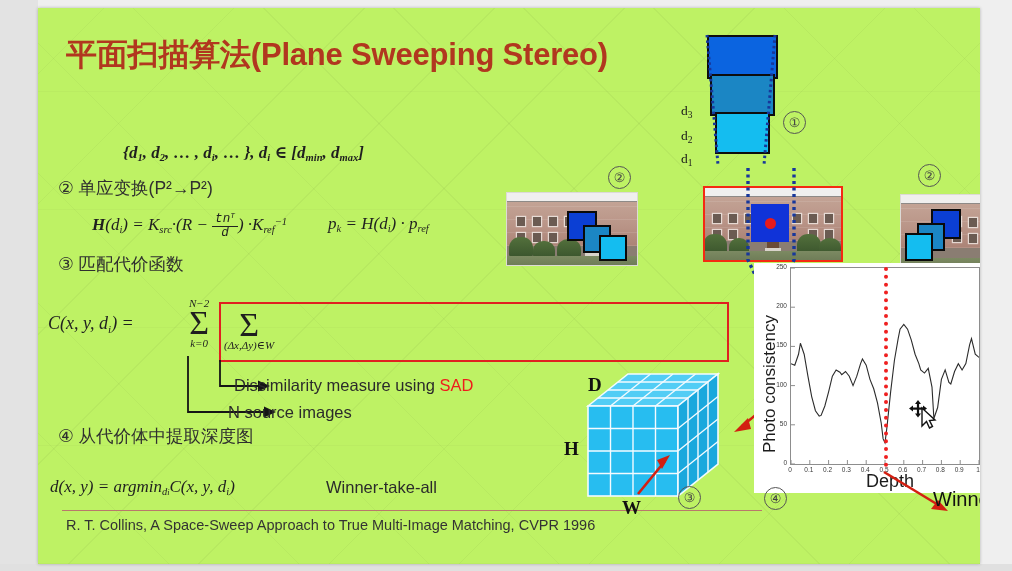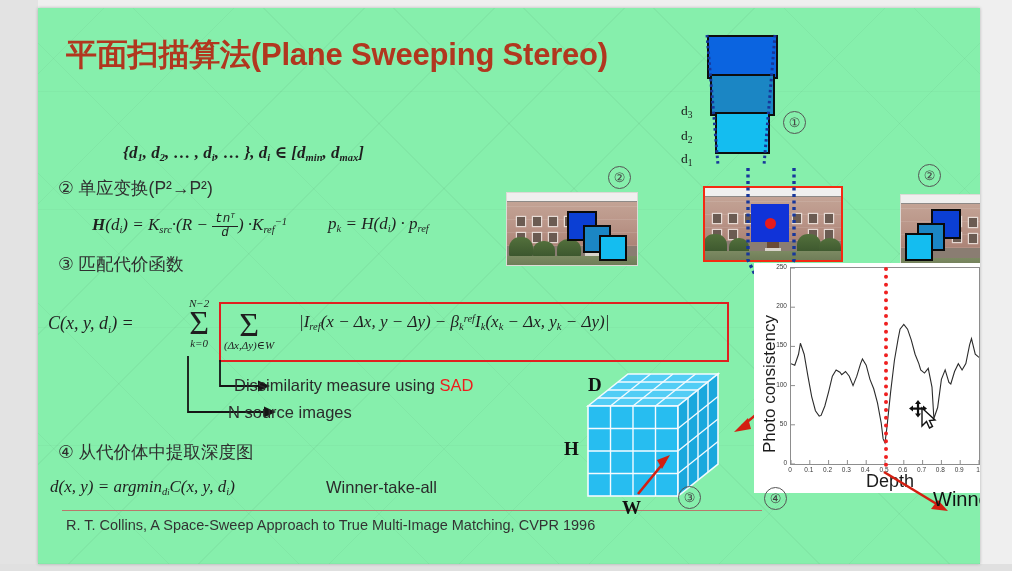--- a/index.html
+++ b/index.html
@@ -3,21 +3,21 @@
 <meta charset="utf-8">
 <style>
   html,body{margin:0;padding:0;background:#c9c9c9;}
   body{font-family:"Liberation Sans","DejaVu Sans",sans-serif;}
   .slide{
     position:relative;width:1012px;height:571px;overflow:hidden;
     background:#efefef;
   }
   .page{
     position:absolute;left:38px;top:8px;width:942px;height:556px;
-    background:#86efac;
+    background:#bef264;
     box-shadow:0 0 3px rgba(0,0,0,.25);
     overflow:hidden;
   }
   
   .watermark{
     position:absolute;inset:0;
     background:
       repeating-linear-gradient(45deg, rgba(0,0,0,0.035) 0 1px, rgba(0,0,0,0) 1px 92px),
       repeating-linear-gradient(-45deg, rgba(0,0,0,0.035) 0 1px, rgba(0,0,0,0) 1px 92px),
       repeating-linear-gradient(0deg, rgba(0,0,0,0.022) 0 1px, rgba(0,0,0,0) 1px 118px);
@@ -161,40 +161,36 @@
     </div>
 
     <div class="formula" style="left:186px;top:292px;font-size:17px;">
       <span class="sigma">
         <span class="top">&nbsp;</span>
         <span class="s">Σ</span>
         <span class="bot">(Δx,Δy)∈W</span>
       </span>
     </div>
 
-    <div class="formula" style="left:261px;top:304px;font-size:17px;">
-      |<i>I</i><span class="sub">ref</span>(<i>x</i> − Δ<i>x</i>, <i>y</i> − Δ<i>y</i>) −
-      <i>β</i><span class="sub">k</span><span class="sup">ref</span><i>I</i><span class="sub">k</span>(<i>x</i><span class="sub">k</span> − Δ<i>x</i>, <i>y</i><span class="sub">k</span> − Δ<i>y</i>)|
-    </div>
 
     <div class="redbox" style="left:181px;top:294px;width:506px;height:56px;"></div>
 
     <svg style="position:absolute;left:140px;top:348px;" width="110" height="62">
       <path d="M 10 0 L 10 56 L 86 56" stroke="#151515" stroke-width="1.8" fill="none"></path>
       <path d="M 42 4 L 42 30 L 80 30" stroke="#151515" stroke-width="1.8" fill="none"></path>
       <path d="M 80 24.5 L 92 30 L 80 35.5 Z" fill="#151515"></path>
       <path d="M 86 50.5 L 98 56 L 86 61.5 Z" fill="#151515"></path>
     </svg>
 
     <div class="ann" style="left:196px;top:368px;">
       <span>Dissimilarity measure using </span><span class="sadred">SAD</span>
     </div>
     <div class="ann" style="left:190px;top:395px;">N source images</div>
 
-    <div class="bullet" style="left:20px;top:432px;">
+    <div class="bullet" style="left:20px;top:416px;">
       <span>④</span>
       <span>从代价体中提取深度图</span>
     </div>
 
     <div class="formula" style="left:12px;top:469px;font-size:17px;">
       <i>d</i>(<i>x</i>, <i>y</i>) = <i>argmin</i><span class="sub">d<span style="font-size:.8em">i</span></span><i>C</i>(<i>x</i>, <i>y</i>, <i>d</i><span class="sub">i</span>)
     </div>
 
     <div class="ann" style="left:288px;top:470px;">Winner-take-all</div>
 

